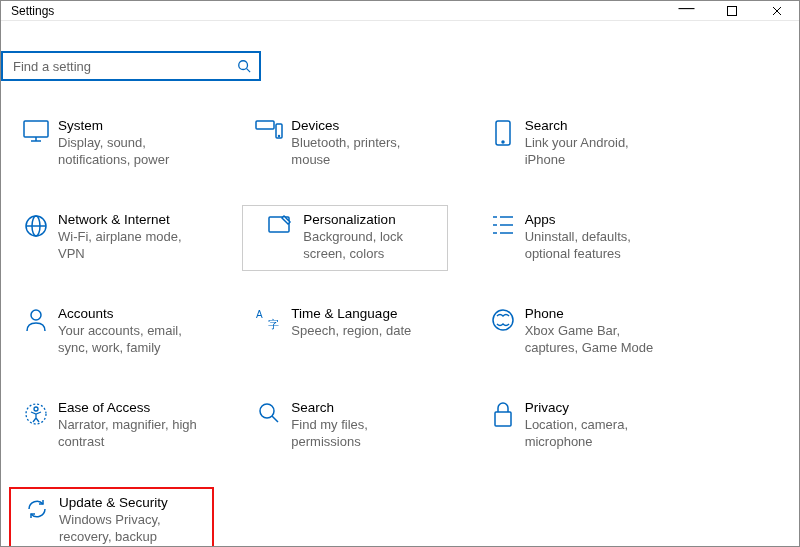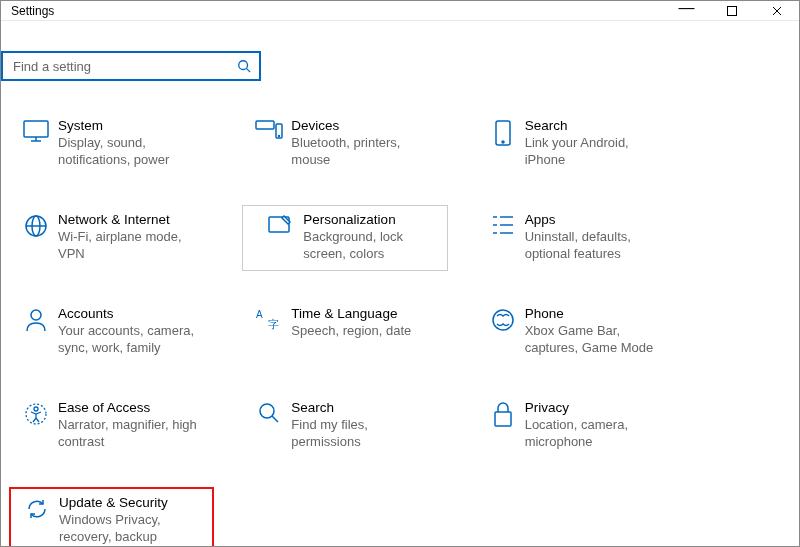--- a/index.html
+++ b/index.html
@@ -217,21 +217,21 @@
 
     <div class="tile">
       <div class="tile-icon">
         <svg width="22" height="24" viewBox="0 0 22 24" fill="none" stroke="#0067c0" stroke-width="1.5">
             <circle cx="11" cy="7" r="5"></circle>
             <path d="M2 23 C2 17 6 15 11 15 C16 15 20 17 20 23"></path>
           </svg>
       </div>
       <div class="tile-text">
         <div class="tile-title">Accounts</div>
-        <div class="tile-desc">Your accounts, camera, sync, work, family</div>
+        <div class="tile-desc">Your accounts, email, sync, work, family</div>
       </div>
     </div>
 
     <div class="tile">
       <div class="tile-icon">
         <svg width="26" height="22" viewBox="0 0 26 22" fill="none" stroke="#0067c0" stroke-width="1.2">
             <text x="0" y="10" font-size="10" fill="#0067c0" stroke="none">A</text>
             <text x="12" y="20" font-size="11" fill="#0067c0" stroke="none">字</text>
           </svg>
       </div>

